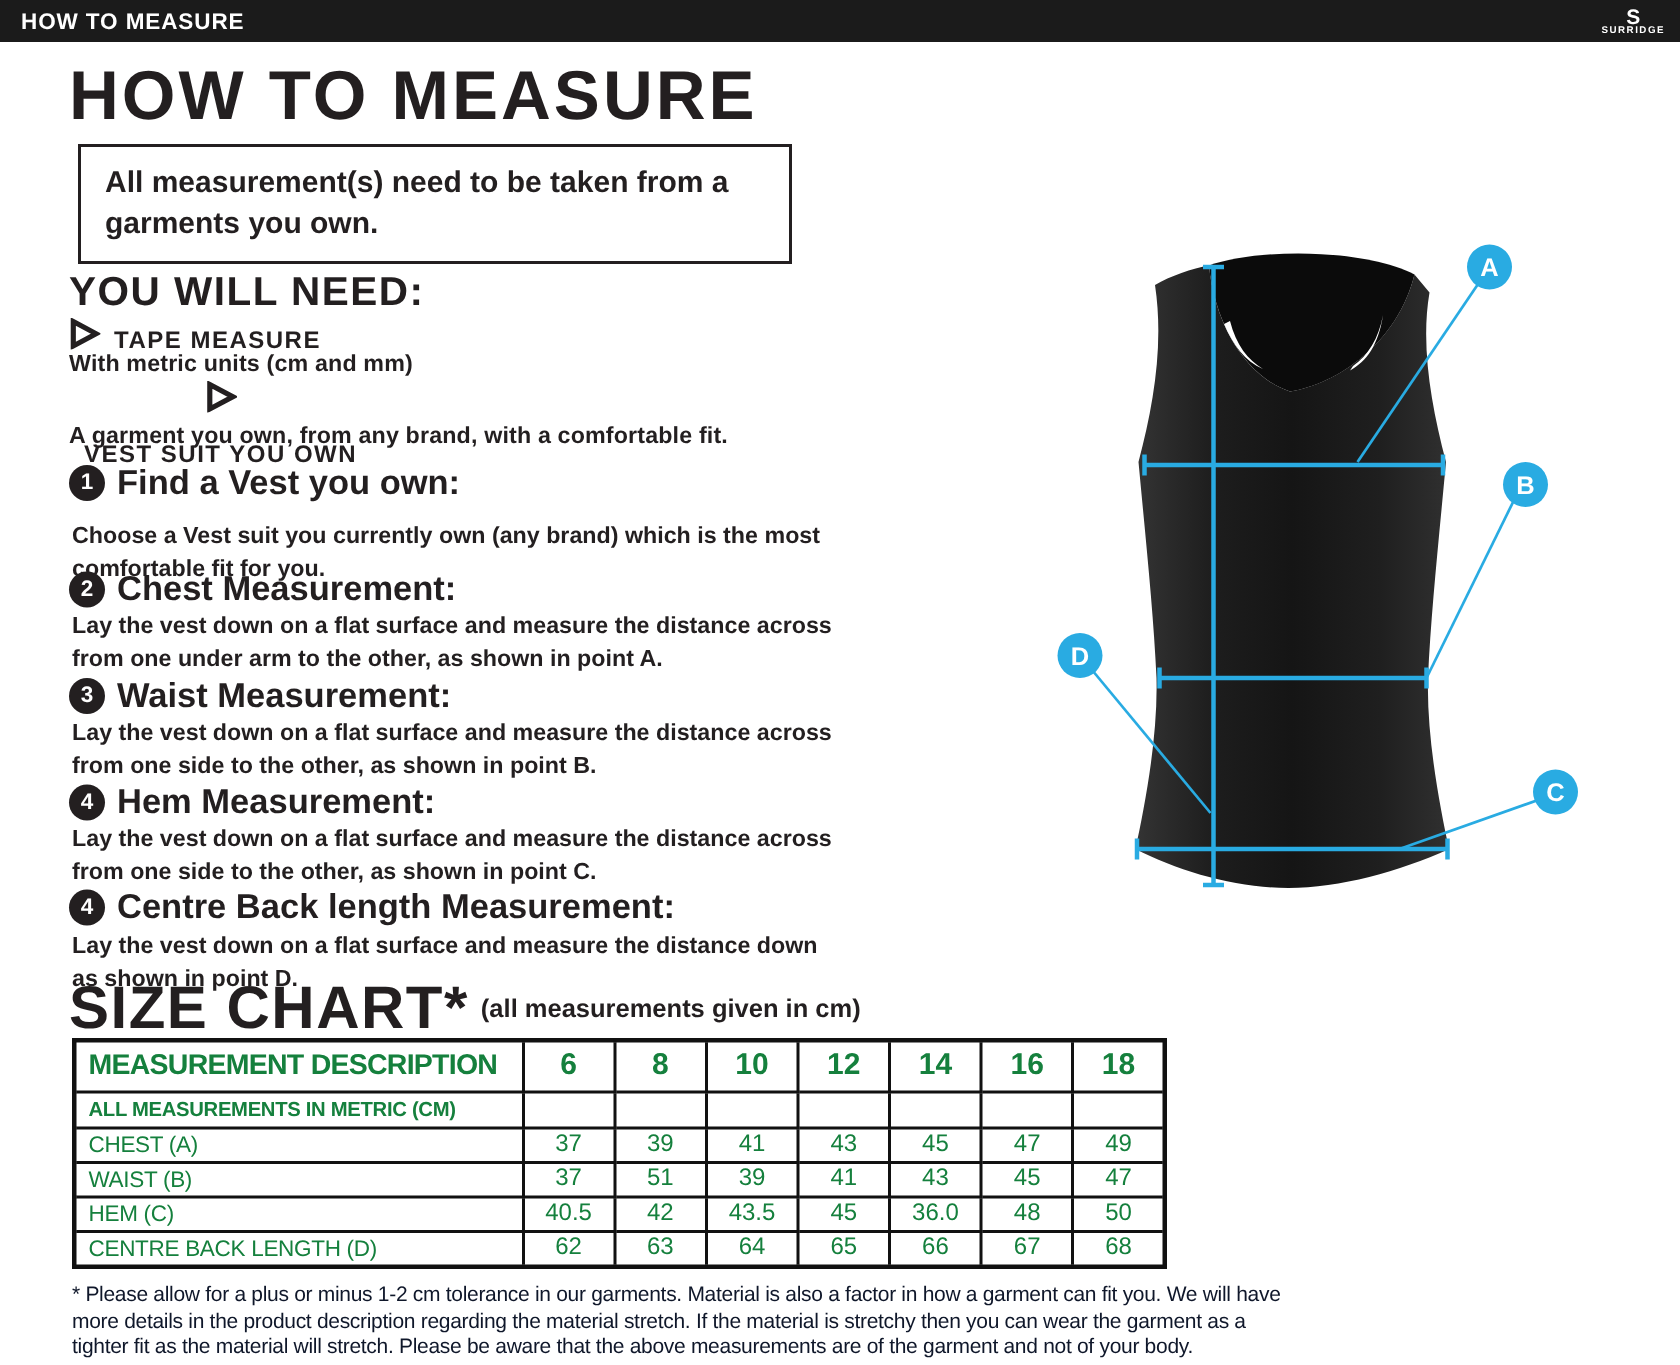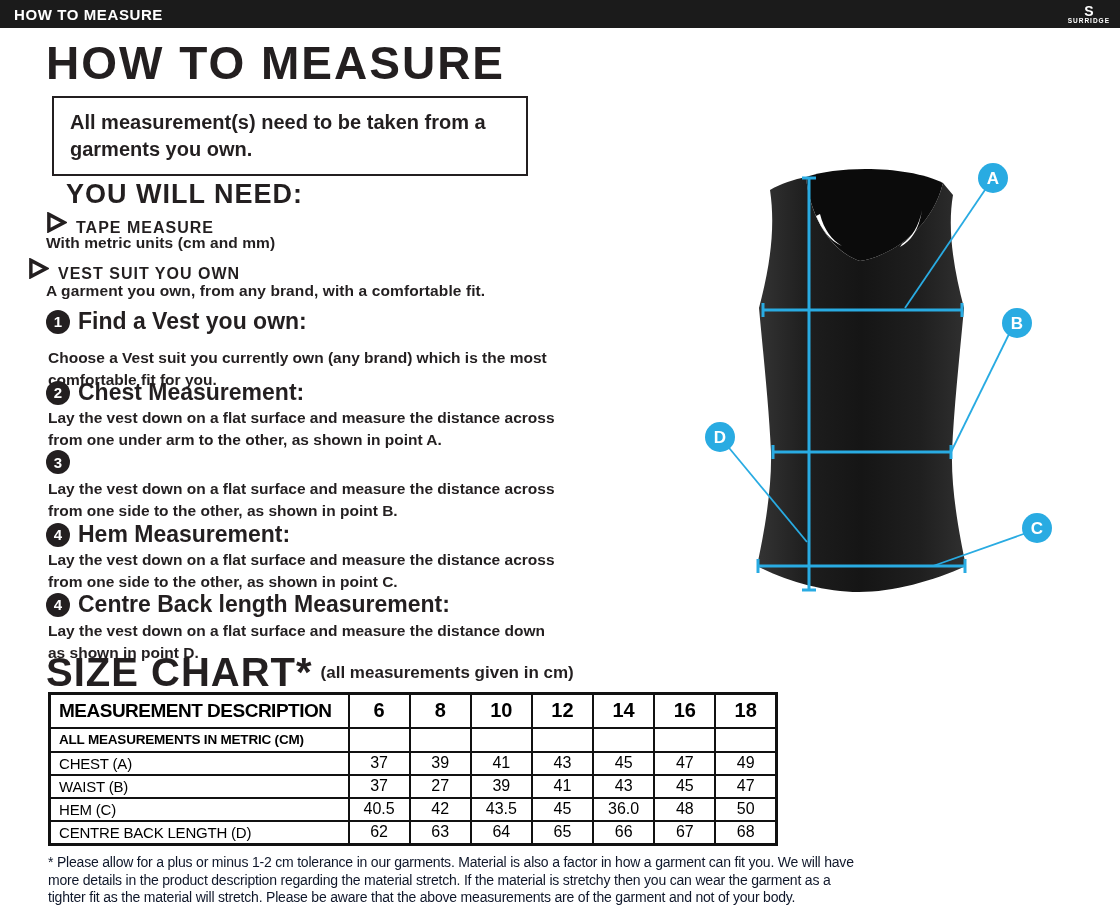--- a/index.html
+++ b/index.html
@@ -9,38 +9,38 @@
             background:#1b1b1b; display:flex; align-items:center; justify-content:space-between; }
   .topbar-title { color:#fff; font-size:15px; font-weight:bold; letter-spacing:.6px; padding-left:14px; }
   .logo { display:flex; flex-direction:column; align-items:center; padding-right:10px; margin-top:1px; }
   .logo-s { color:#fff; font-size:14px; font-weight:bold; line-height:12px; }
   .logo-text { color:#fff; font-size:6.5px; font-weight:bold; letter-spacing:1px; }
 
   .abs { position:absolute; }
   .page-title { left:46px; top:36px; font-size:46px; font-weight:bold; letter-spacing:2px; }
   .notice { left:52px; top:96px; width:476px; height:80px; border:2.5px solid #231f20;
             padding:11px 16px; font-size:20px; font-weight:bold; line-height:27px; }
-  .ywn-heading { left:46px; top:179px; font-size:27px; font-weight:bold; letter-spacing:1px;margin-left:20px; }
+  .ywn-heading { left:46px; top:179px; font-size:27px; font-weight:bold; letter-spacing:1px; }
   .need-item { display:flex; align-items:center; gap:9px; }
   .need-label { font-size:16px; font-weight:bold; letter-spacing:1px;margin-top:11px; }
   .small-bold { font-size:15.5px; font-weight:bold; letter-spacing:.1px; white-space:nowrap; }
   .tri { width:21px; height:21px; }
 
   .step-title { display:flex; align-items:center; gap:8px; }
   .step-num { width:24px; height:24px; border-radius:50%; background:#231f20; color:#fff;
               font-size:15px; font-weight:bold; display:flex; align-items:center; justify-content:center; }
   .step-name { font-size:23px; font-weight:bold; }
   .step-body { font-size:15.5px; font-weight:bold; line-height:21.5px; white-space:nowrap; }
 
   .sc-heading { left:46px; top:650px; display:flex; align-items:center; gap:8px; }
   .sc-big { font-size:40px; font-weight:bold; letter-spacing:1px; }
   .sc-sub { font-size:17px; font-weight:bold; }
 
   table.size { position:absolute; left:48px; top:692px; width:730px;
-               border-collapse:collapse; table-layout:fixed; color:#000000; }
+               border-collapse:collapse; table-layout:fixed; color:#15803d; }
   table.size td, table.size th { border:2px solid #111; }
   table.size { border:3px solid #111; }
   th.desc { width:299px; text-align:left; padding:4px 8px; font-size:19px; letter-spacing:-.5px; height:34px; }
   th.size-col { font-size:20px; height:34px; }
   td.note { font-size:13.5px; font-weight:bold; padding:3px 8px; height:24px; letter-spacing:-.2px; }
   td.rlabel { font-size:15px; font-weight:400; padding:2px 8px; height:22px; letter-spacing:-.2px; }
   td.val { font-size:16px; font-weight:400; text-align:center; height:22px; }
 
   .footnote { left:48px; top:854px; font-size:14px; line-height:17.5px; letter-spacing:-.2px;
               color:#0f172a; white-space:nowrap; }
@@ -73,21 +73,21 @@
 <h2 class="abs ywn-heading">YOU WILL NEED:</h2>
 
 <div class="abs need-item" style="left:46px; top:208px;">
   <svg class="tri" viewBox="0 0 22 22">
     <polygon points="3,2.5 19,11 3,19.5" fill="#fff" stroke="#231f20" stroke-width="3.6" stroke-linejoin="miter"></polygon>
   </svg>
   <span class="need-label">TAPE MEASURE</span>
 </div>
 <div class="abs small-bold" style="left:46px; top:234px;">With metric units (cm and mm)</div>
 
-<div class="abs need-item" style="left:28px; top:254px;">
+<div class="abs need-item" style="left:56px; top:254px;flex-direction:column;">
   <svg class="tri" viewBox="0 0 22 22">
     <polygon points="3,2.5 19,11 3,19.5" fill="#fff" stroke="#231f20" stroke-width="3.6" stroke-linejoin="miter"></polygon>
   </svg>
   <span class="need-label">VEST SUIT YOU OWN</span>
 </div>
 <div class="abs small-bold" style="left:46px; top:282px;">A garment you own, from any brand, with a comfortable fit.</div>
 
 <div class="abs step-title" style="left:46px; top:308px;">
   <span class="step-num">1</span>
   <span class="step-name">Find a Vest you own:</span>
@@ -101,20 +101,21 @@
   <span class="step-num">2</span>
   <span class="step-name">Chest Measurement:</span>
 </div>
 <div class="abs step-body" style="left:48px; top:407px;">
   <div>Lay the vest down on a flat surface and measure the distance across</div>
     <div>from one under arm to the other, as shown in point A.</div>
 </div>
 
 <div class="abs step-title" style="left:46px; top:450px;">
   <span class="step-num">3</span>
+  <span class="step-name">Waist Measurement:</span>
 </div>
 <div class="abs step-body" style="left:48px; top:478px;">
   <div>Lay the vest down on a flat surface and measure the distance across</div>
     <div>from one side to the other, as shown in point B.</div>
 </div>
 
 <div class="abs step-title" style="left:46px; top:521px;">
   <span class="step-num">4</span>
   <span class="step-name">Hem Measurement:</span>
 </div>
@@ -165,21 +166,21 @@
     <td class="val">39</td>
     <td class="val">41</td>
     <td class="val">43</td>
     <td class="val">45</td>
     <td class="val">47</td>
     <td class="val">49</td>
   </tr>
   <tr>
     <td class="rlabel">WAIST (B)</td>
     <td class="val">37</td>
-    <td class="val">27</td>
+    <td class="val">51</td>
     <td class="val">39</td>
     <td class="val">41</td>
     <td class="val">43</td>
     <td class="val">45</td>
     <td class="val">47</td>
   </tr>
   <tr>
     <td class="rlabel">HEM (C)</td>
     <td class="val">40.5</td>
     <td class="val">42</td>

